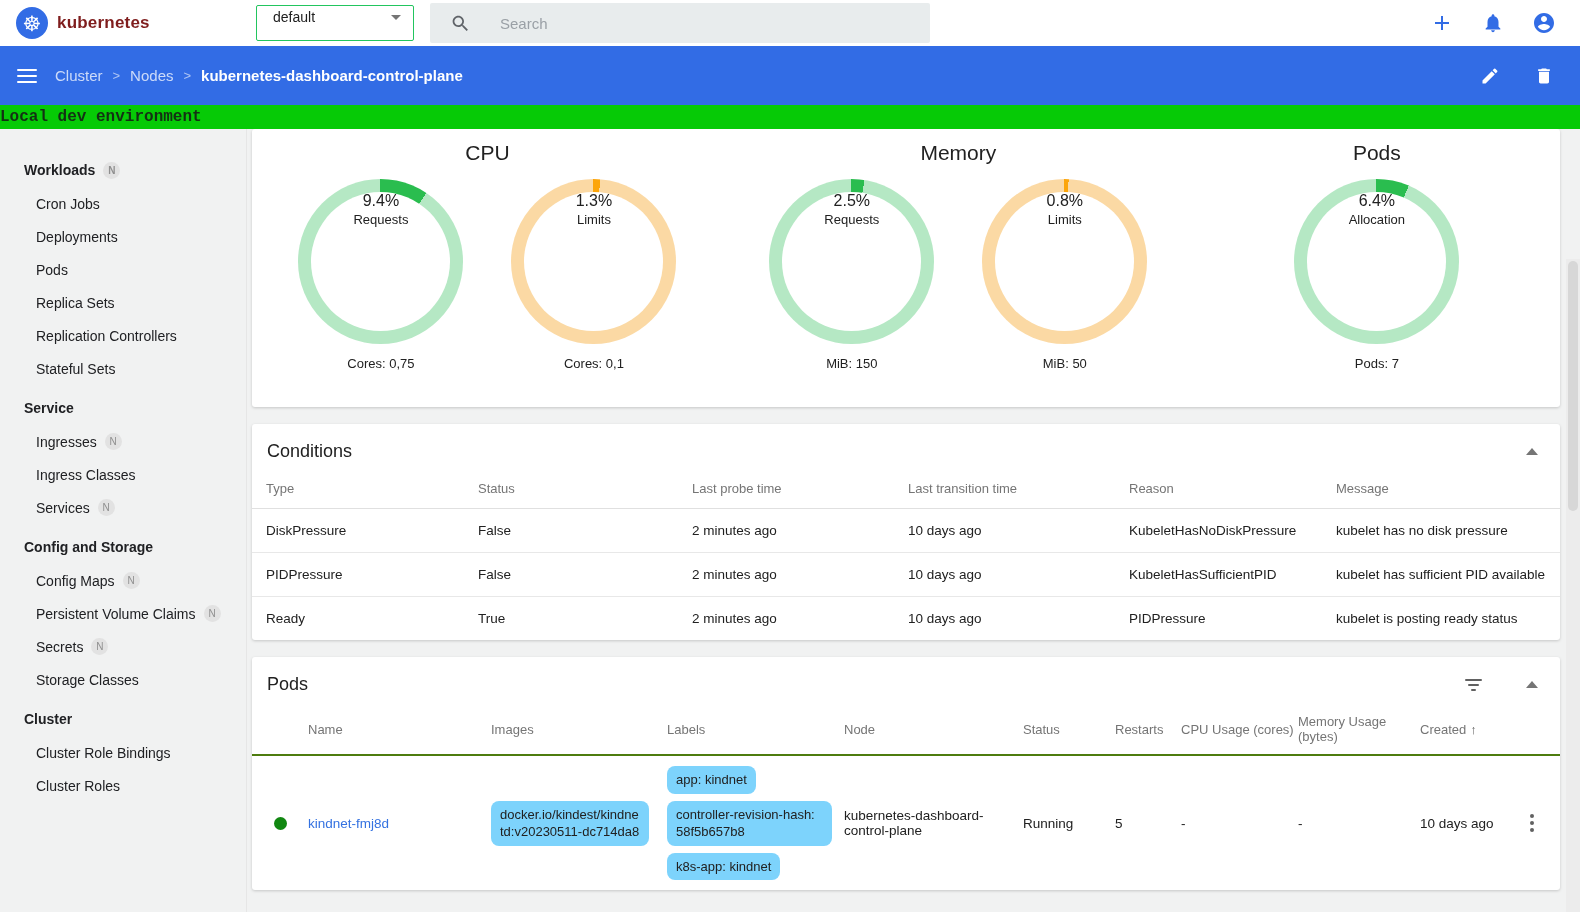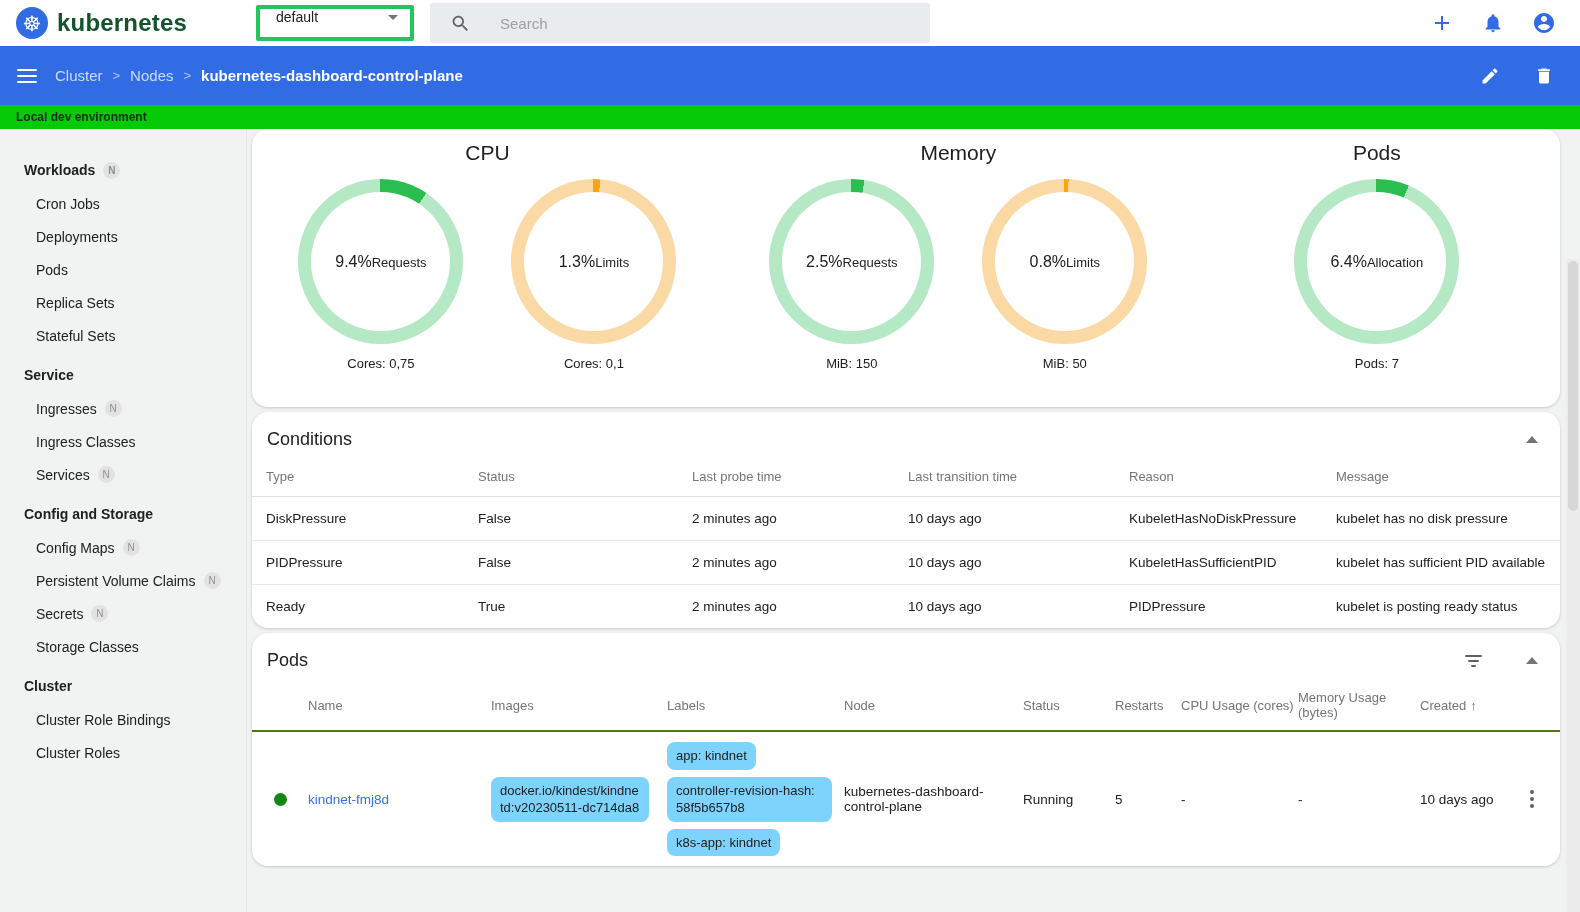--- a/index.html
+++ b/index.html
@@ -4,22 +4,22 @@
 <style>
   * { margin:0; padding:0; box-sizing:border-box; }
   html,body { width:1580px; height:912px; overflow:hidden; background:#f1f2f2;
               font-family:"Liberation Sans", sans-serif; color:#212121; }
 
   
   .topbar { height:46px; background:#ffffff; display:flex; align-items:center; position:relative; }
   .brand { display:flex; align-items:center; gap:9px; padding-left:16px; width:240px; }
   .k8s-logo { width:32px; height:32px; border-radius:50%; background:#326ce5; color:#fff;
               display:flex; align-items:center; justify-content:center; font-size:21px; line-height:1; }
-  .brand-name { color:#14532d; font-size:24px; font-weight:bold; letter-spacing:.2px; }
-  .ns-select { position:absolute; left:256px; top:5px; width:158px; height:36px; border:4px solid #22c55e;
+  .brand-name { color:#7f1d1d; font-size:17px; font-weight:bold; letter-spacing:.2px; }
+  .ns-select { position:absolute; left:256px; top:5px; width:158px; height:36px; border:1px solid #22c55e;
                background:#fff; display:flex; align-items:center; justify-content:space-between;
                padding:0 12px 12px 16px; font-size:14px; color:#212121; border-radius:2px; cursor:pointer; }
   .chev-down { width:0; height:0; border-left:5px solid transparent; border-right:5px solid transparent;
                border-top:5px solid #757575; }
   .searchbox { position:absolute; left:430px; top:3px; width:500px; height:40px; background:#e8eced;
                border-radius:2px; display:flex; align-items:center; padding-left:18px; gap:28px; }
   .searchbox input { border:none; outline:none; background:transparent; font-size:15px; width:380px;
                      font-family:"Liberation Sans", sans-serif; color:#212121; }
   .searchbox input::placeholder { color:#9aa0a6; }
   .top-actions { position:absolute; right:24px; top:0; height:46px; display:flex; align-items:center; gap:27px; }
@@ -29,48 +29,48 @@
   .navbar { height:59px; background:#326ce5; display:flex; align-items:center; position:relative; color:#fff; }
   .hamburger { width:20px; margin-left:17px; display:flex; flex-direction:column; gap:4px; cursor:pointer; }
   .hamburger div { height:2px; background:#fff; border-radius:1px; }
   .crumbs { margin-left:18px; font-size:15px; display:flex; align-items:center; gap:10px; }
   .crumb { color:rgba(255,255,255,.75); cursor:pointer; }
   .crumb-sep { color:rgba(255,255,255,.6); font-size:13px; }
   .crumb-current { color:#fff; font-weight:bold; }
   .nav-actions { position:absolute; right:24px; display:flex; gap:30px; }
 
   
-  .banner { height:24px; background:#06ca06; display:flex; align-items:center; padding-left:16px;
-            font-size:12px; font-weight:bold; color:#143014; }
+  .banner { height:24px; background:#06ca06; display:flex; align-items:center; padding-left:0;
+            font-size:16px; font-weight:bold; color:#143014;font-family:Liberation Mono, monospace; }
 
   
   .body-row { display:flex; height:783px; }
   .sidebar { width:247px; flex:none; padding-top:24px; border-right:1px solid #e6e6e6; overflow:hidden; }
   .side-section { height:34px; display:flex; align-items:center; gap:8px; padding-left:24px;
                   font-size:14px; font-weight:bold; color:#202124; margin-top:6px; }
   .side-item { height:33px; display:flex; align-items:center; gap:8px; padding-left:36px;
                font-size:14px; color:#202124; cursor:pointer; }
   .nbadge { width:17px; height:17px; border-radius:50%; background:#e2e2e2; color:#8f8f8f;
             font-size:10px; display:inline-flex; align-items:center; justify-content:center; flex:none; }
 
   .content { flex:1; padding:0 20px 0 5px; position:relative; overflow:hidden; }
   .scrolltrack { position:absolute; top:130px; right:0; width:14px; height:783px; background:#ececec; }
   .scrollthumb { position:absolute; top:2px; left:2px; width:10px; height:250px; background:#d7d7d7; border-radius:5px; }
-  .card { background:#fff; border-radius:16px; box-shadow:0 1px 3px rgba(0,0,0,.18); margin-bottom:5px; position:relative; }
+  .card { background:#fff; border-radius:3px; box-shadow:0 1px 3px rgba(0,0,0,.18); margin-bottom:17px; position:relative; }
 
   
   .alloc-card { height:278px; display:flex; padding-top:8px; }
   .alloc-group { display:flex; flex-direction:column; align-items:center; }
   .alloc-group.g2 { width:36%; } .alloc-group.g1 { width:36%; } .alloc-group.g-last { width:28%; }
   .alloc-title { font-size:21px; color:#212121; margin:4px 0 14px; }
   .donut-row { display:flex; gap:48px; }
   .donut-wrap { display:flex; flex-direction:column; align-items:center; }
   .donut { width:165px; height:165px; border-radius:50%; position:relative; }
   .donut-hole { position:absolute; inset:13px; background:#fff; border-radius:50%;
-                display:flex; align-items:center; justify-content:center; }
+                display:flex; flex-direction:column; align-items:center; }
   .donut-pct { font-size:16px; color:#212121; }
   .donut-label { font-size:13px; color:#212121; margin-top:2px; }
   .donut-footer { font-size:13px; color:#212121; margin-top:12px; }
 
   
   .card-head { display:flex; align-items:center; padding:17px 22px 13px 15px; position:relative; }
   .card-title { font-size:18px; color:#212121; }
   .tri-up { width:0; height:0; border-left:6px solid transparent; border-right:6px solid transparent;
             border-bottom:7px solid #757575; cursor:pointer; }
   .head-right { position:absolute; right:22px; display:flex; align-items:center; gap:44px; }
@@ -182,20 +182,23 @@
     <div class="side-item">
         <span>Deployments</span>
       </div>
     <div class="side-item">
         <span>Pods</span>
       </div>
     <div class="side-item">
         <span>Replica Sets</span>
       </div>
     <div class="side-item">
+        <span>Replication Controllers</span>
+      </div>
+    <div class="side-item">
         <span>Stateful Sets</span>
       </div>
 
     <div class="side-section">
       <span>Service</span>
     </div>
     <div class="side-item">
       <span>Ingresses</span>
       <span class="nbadge">N</span>
     </div>

